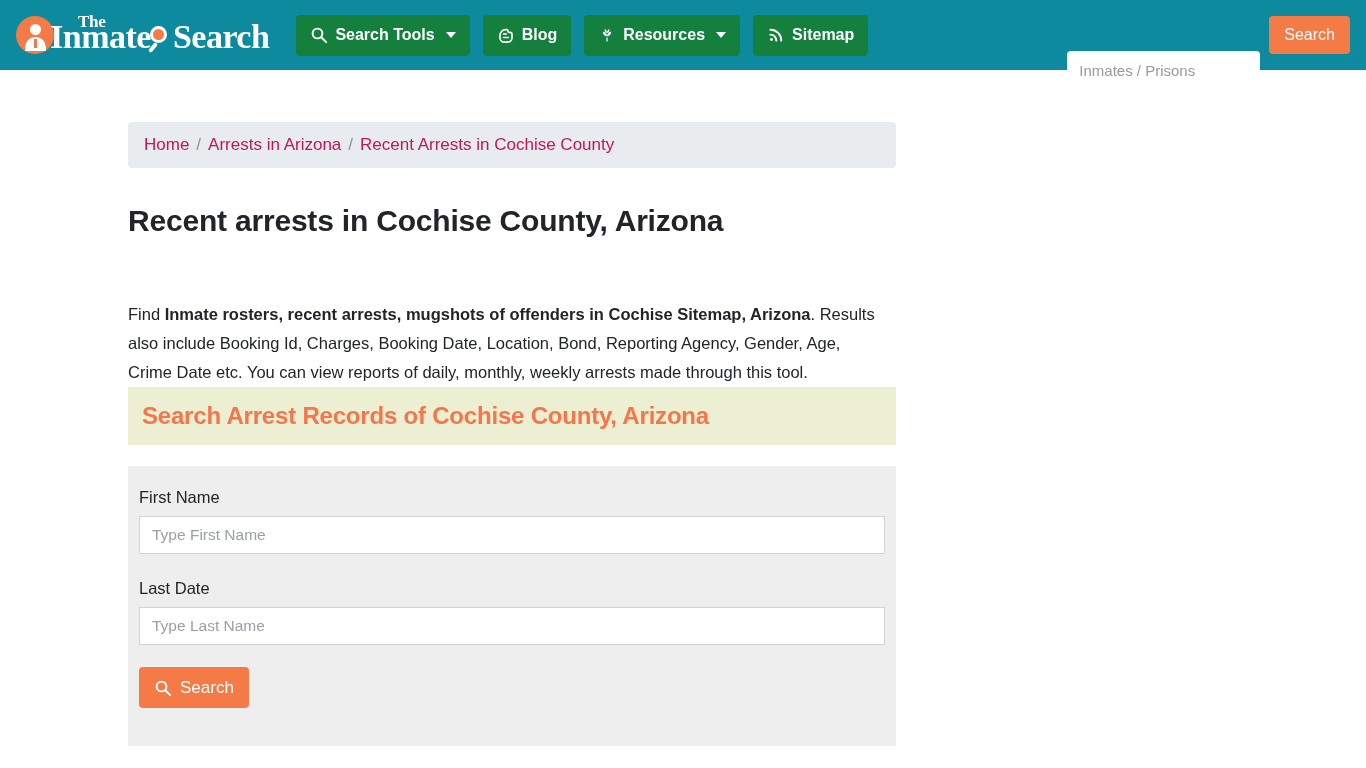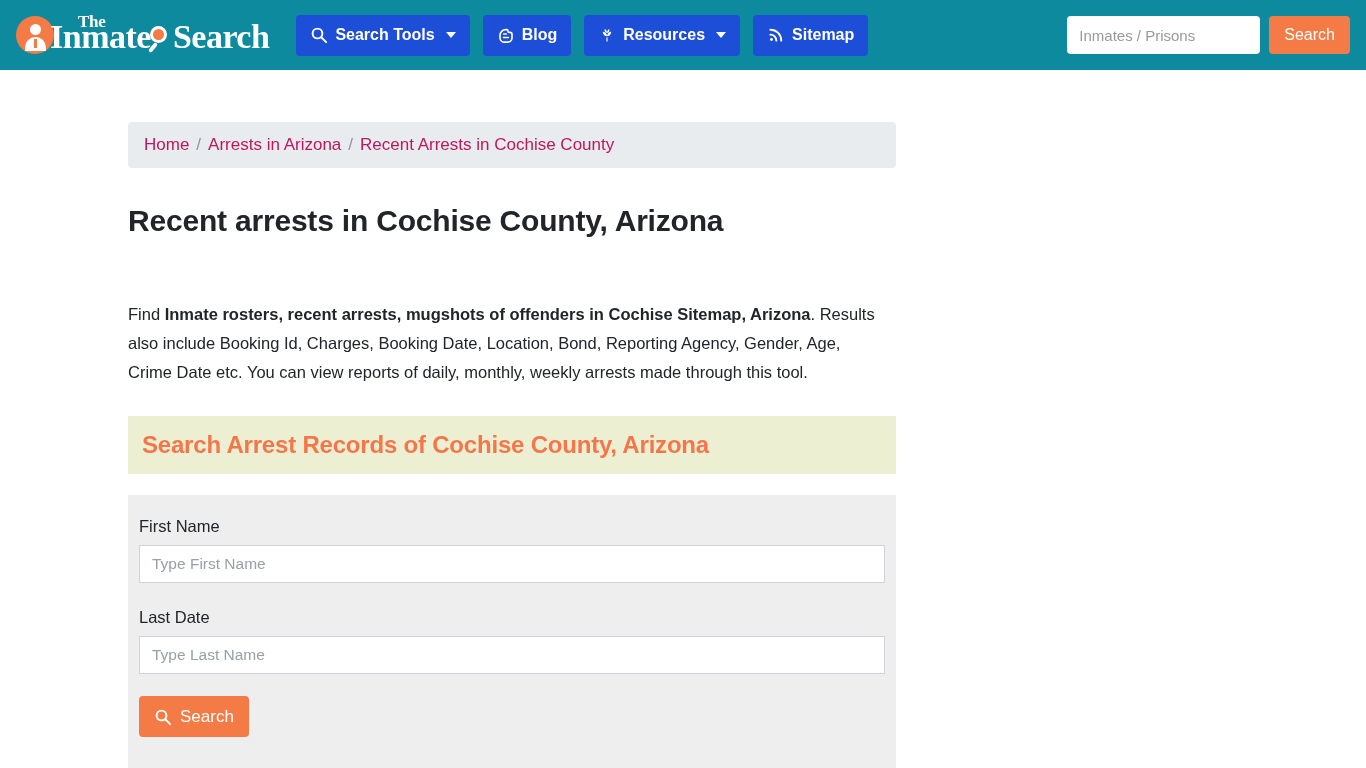--- a/index.html
+++ b/index.html
@@ -111,21 +111,21 @@
   .nav {
     display: flex;
     align-items: center;
     gap: 13px;
     margin-left: 27px;
   }
   .nav-btn {
     display: inline-flex;
     align-items: center;
     gap: 7px;
-    background: #1d4ed8;
+    background: #15803d;
     color: #ffffff;
     border: none;
     border-radius: 4px;
     height: 41px;
     padding: 0 14px;
     font-size: 16px;
     font-weight: bold;
     cursor: pointer;
     white-space: nowrap;
     font-family: "Liberation Sans", sans-serif;
@@ -152,20 +152,21 @@
     width: 193px;
     height: 38px;
     border: none;
     border-radius: 4px;
     background: #ffffff;
     padding: 0 12px;
     font-size: 15px;
     color: #333;
     font-family: "Liberation Sans", sans-serif;
     outline: none;
+    margin-top: 35px;
   }
   .header-search input::placeholder { color: #999; }
   .header-search .go {
     background: #f47b45;
     color: #ffffff;
     border: none;
     border-radius: 4px;
     height: 38px;
     padding: 0 15px;
     font-size: 16px;
@@ -212,21 +213,20 @@
     font-size: 16.5px;
     line-height: 29px;
     color: #212529;
     margin: 62px 0 0 0;
     max-width: 760px;
   }
   p.intro b { font-weight: bold; }
 
   .section-banner {
     background: #edefd3;
-    margin-top: 29px;
     padding: 29px 14px;
     height: 52px;
     display: flex;
     align-items: center;
   }
   .section-banner h2 {
     margin: 0;
     font-size: 24px;
     font-weight: bold;
     color: #f4764a;

